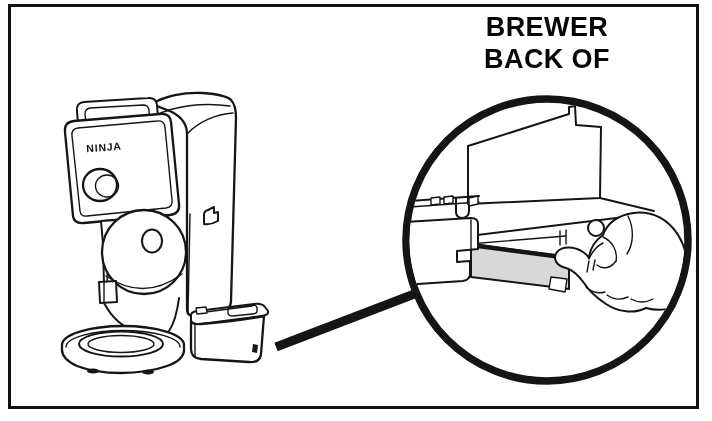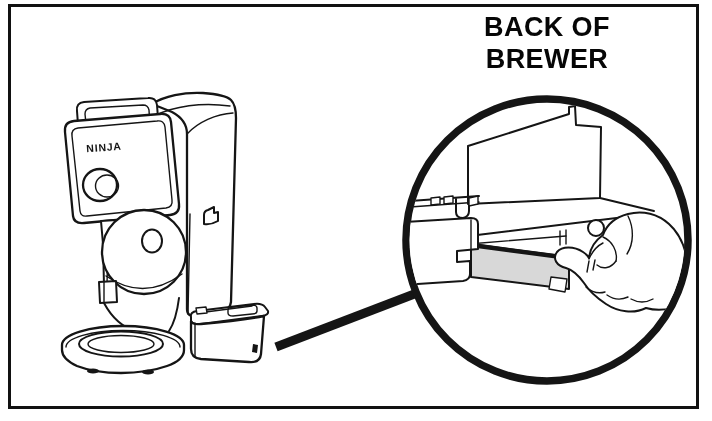--- a/index.html
+++ b/index.html
@@ -23,22 +23,22 @@
            font-weight:bold;font-size:27px;line-height:1.18;letter-spacing:.4px;
            color:#060606;}
   .heading span{display:block;}
 </style>
 </head>
 <body>
 
 <div class="frame"></div>
 
 <div class="heading">
+  <span data-bind="figure.title_lines.1">BREWER</span>
   <span data-bind="figure.title_lines.0">BACK OF</span>
-  <span data-bind="figure.title_lines.1">BREWER</span>
 </div>
 
 <svg class="art" viewBox="0 0 712 421">
   <defs>
     <clipPath id="cclip">
         <circle cx="547" cy="240" r="137.5"></circle>
       </clipPath>
   </defs>
 
   <g>

